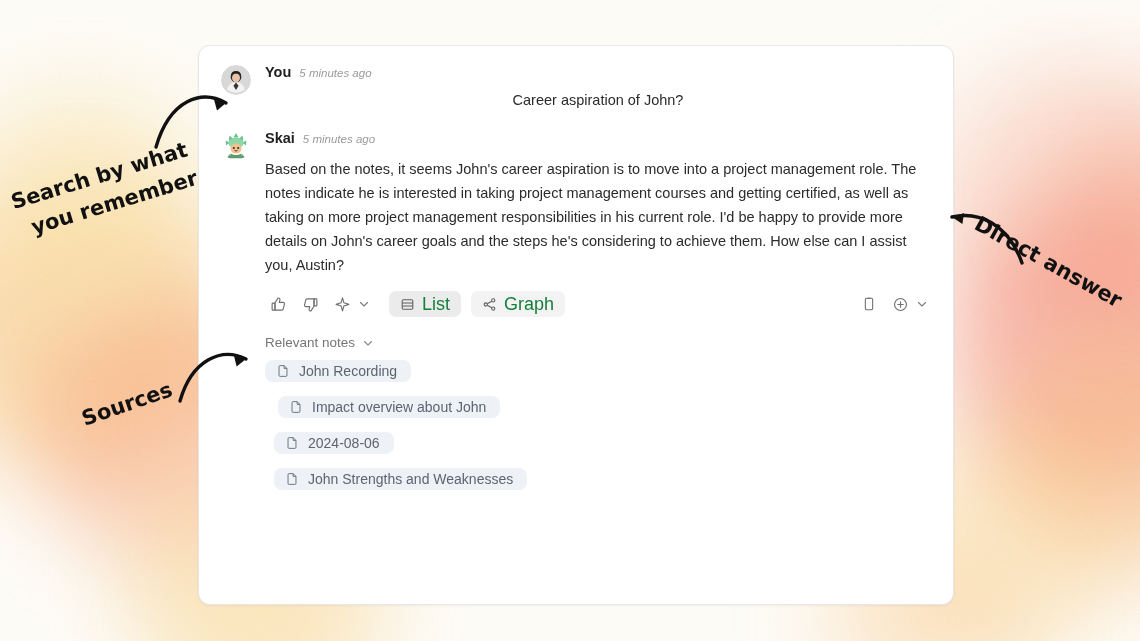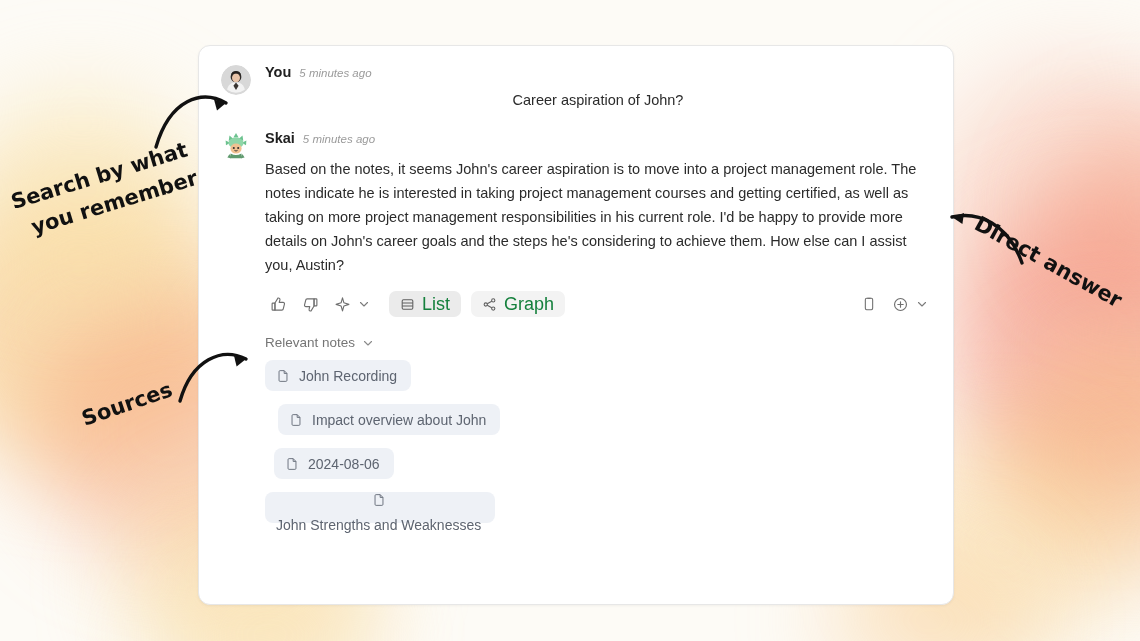--- a/index.html
+++ b/index.html
@@ -37,21 +37,21 @@
   .chev{width:18px;height:26px;display:flex;align-items:center;justify-content:center;cursor:pointer;}
   .chip{display:flex;align-items:center;gap:7px;height:26px;padding:0 11px;border-radius:7px;
         font-size:18px;color:#15803d;cursor:pointer;}
   .chip.solid{background:#ebebeb;}
   .chip.light{background:#f3f3f3;}
   .spacer{flex:1;}
 
   
   .sectlabel{font-size:13.5px;color:#757575;display:flex;align-items:center;gap:7px;}
   .notes{margin-top:6px;}
-  .noteitem{display:inline-flex;align-items:center;gap:9px;height:31px;padding:0 14px 0 11px;
+  .noteitem{display:inline-flex;align-items:center;gap:9px;height:22px;padding:0 14px 0 11px;
             border-radius:8px;background:#eef1f6;font-size:14px;color:#5d6470;cursor:pointer;}
   .noterow{margin-bottom:13px;}
 
   .suggestwrap{margin-top:4px;}
   .suggestchip{display:inline-flex;align-items:center;height:30px;padding:0 14px;border-radius:7px;
                background:#eef2f6;font-size:13.5px;color:#64707c;cursor:pointer;}
 
   
   .anno{position:absolute;font-family:"DejaVu Sans",sans-serif;color:#111;
         font-size:21px;font-weight:600;white-space:nowrap;}
@@ -226,21 +226,21 @@
             <span style="display:flex;">
               <svg width="14" height="16" viewBox="0 0 24 24" fill="none" stroke="#6d7480" stroke-width="1.7" stroke-linejoin="round">
                 <path d="M14 2.8H7a1.8 1.8 0 0 0-1.8 1.8v14.8A1.8 1.8 0 0 0 7 21.2h10a1.8 1.8 0 0 0 1.8-1.8V7.6z"></path>
                   <path d="M14 2.8v4.8h4.8"></path>
               </svg>
             </span>
             <span>2024-08-06</span>
           </span>
         </div>
         <div class="noterow">
-          <span class="noteitem" style="flex-direction:column;">
+          <span class="noteitem" style="margin-left:9px;">
             <span style="display:flex;">
               <svg width="14" height="16" viewBox="0 0 24 24" fill="none" stroke="#6d7480" stroke-width="1.7" stroke-linejoin="round">
                 <path d="M14 2.8H7a1.8 1.8 0 0 0-1.8 1.8v14.8A1.8 1.8 0 0 0 7 21.2h10a1.8 1.8 0 0 0 1.8-1.8V7.6z"></path>
                   <path d="M14 2.8v4.8h4.8"></path>
               </svg>
             </span>
             <span>John Strengths and Weaknesses</span>
           </span>
         </div>
       </div>

